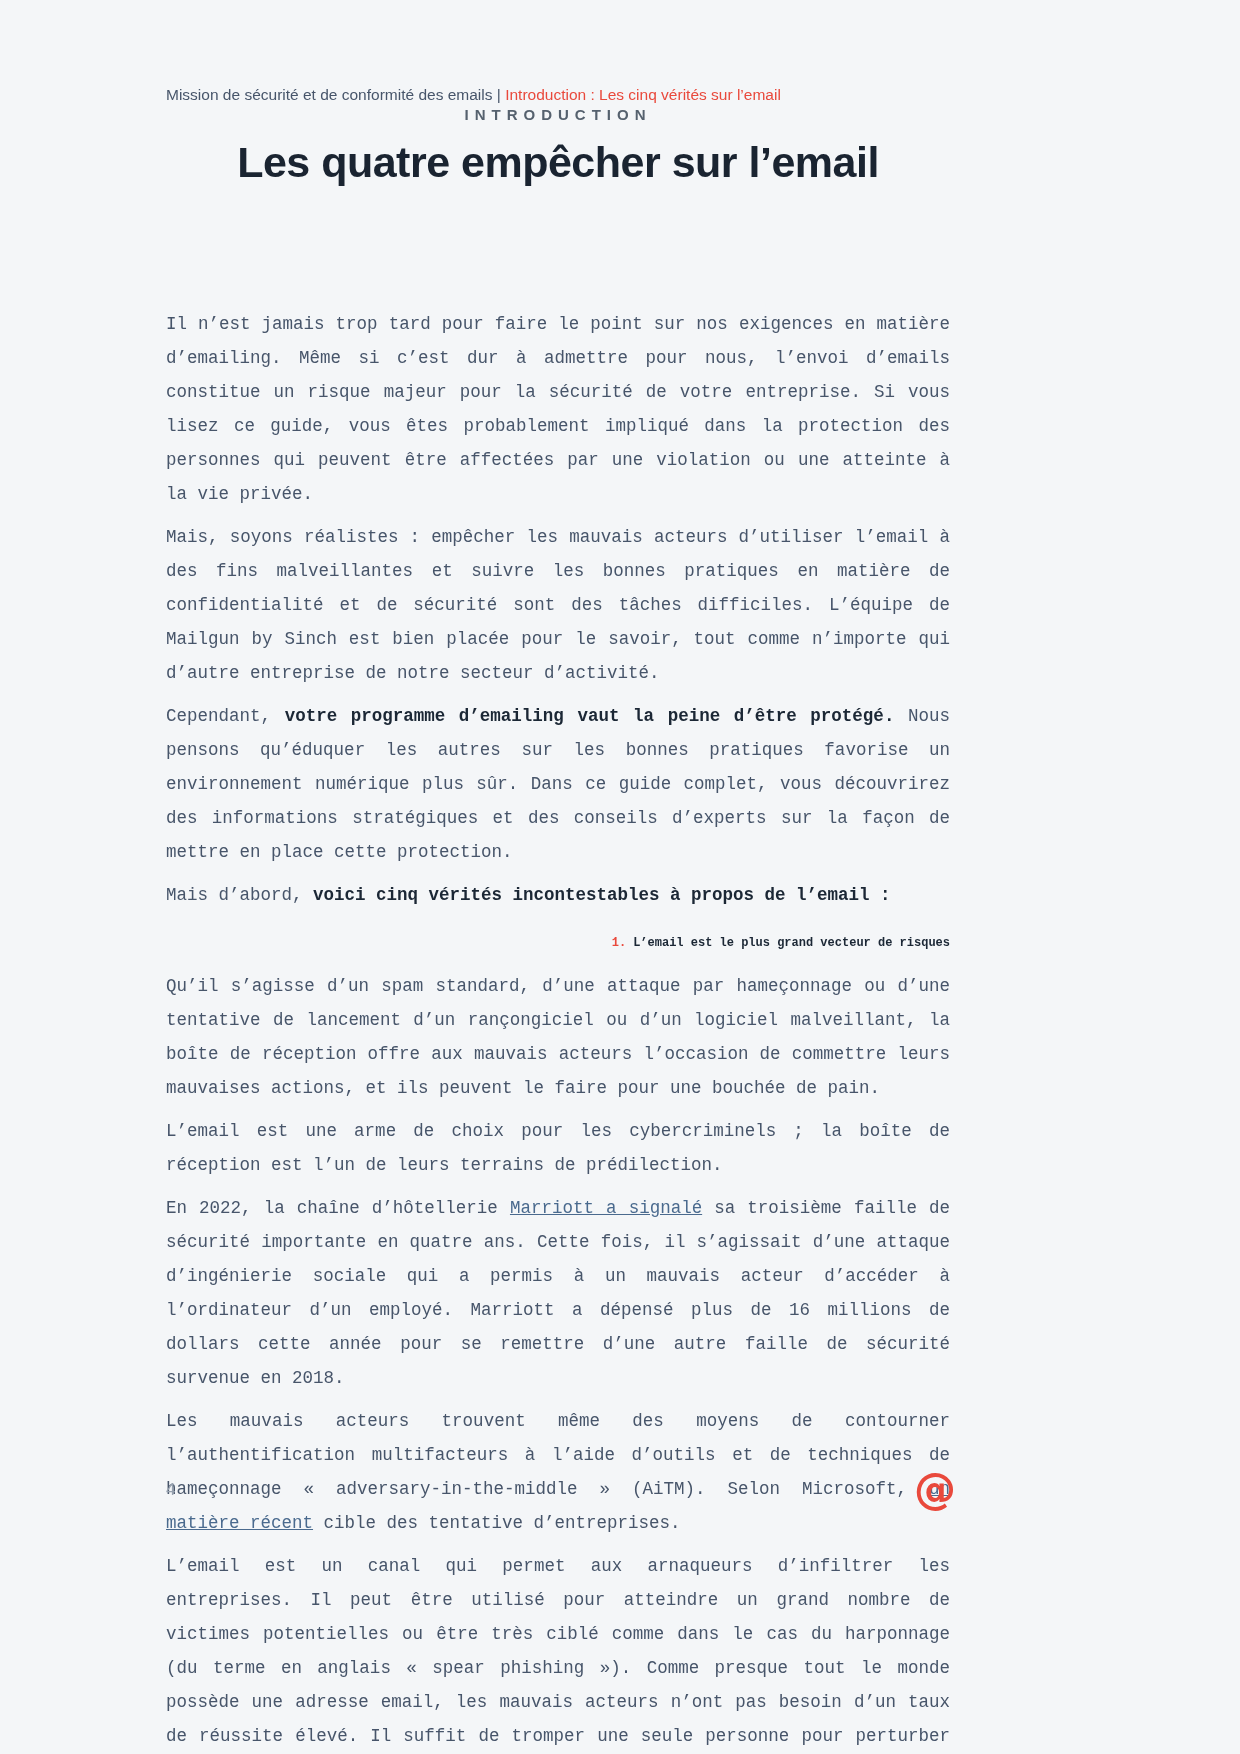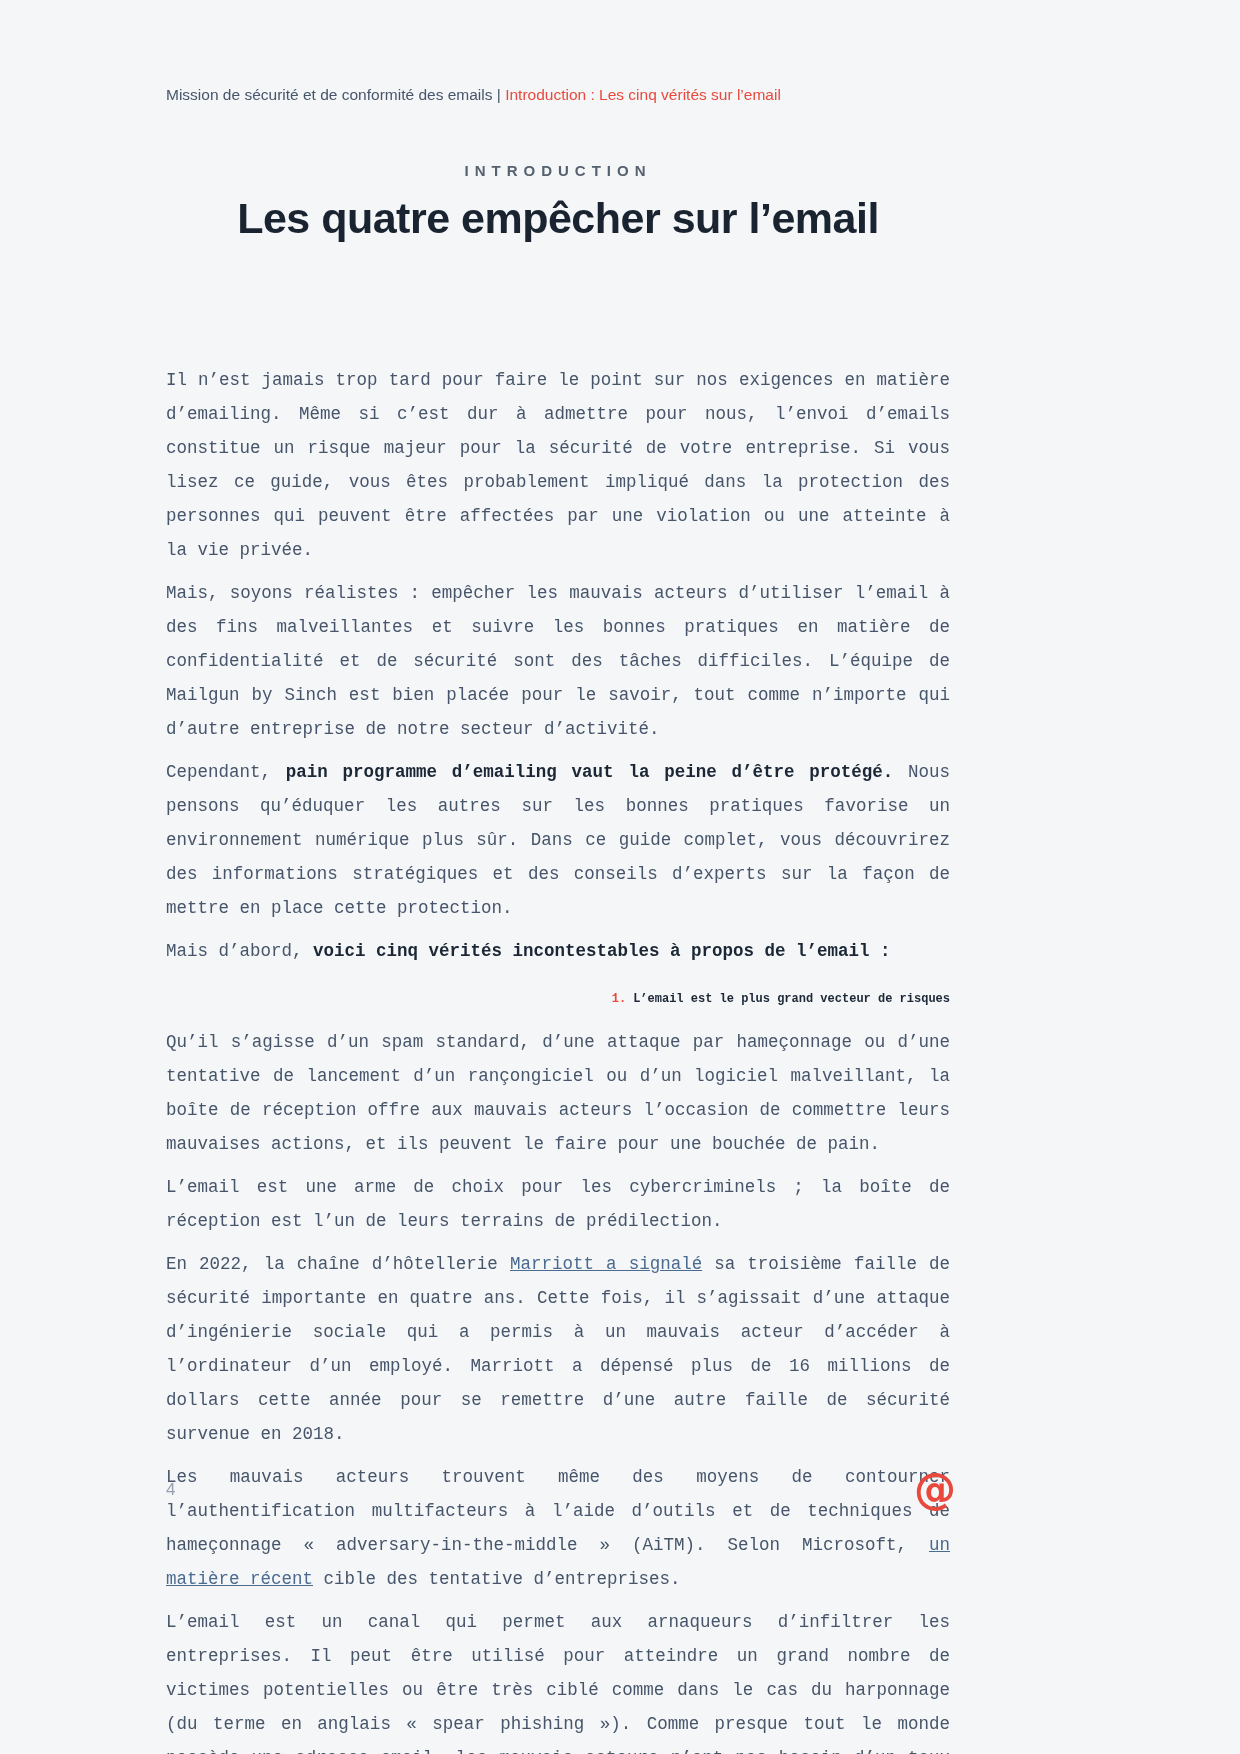--- a/index.html
+++ b/index.html
@@ -18,21 +18,21 @@
     background:var(--background);
     font-family:"Liberation Sans", sans-serif;
     overflow:hidden;
   }
   .column{width:784px;margin-left:166px;}
   
   .topbar{padding-top:84px;font-size:15.5px;line-height:22px;color:var(--text);}
   .crumb-hl{color:var(--accent-red);font-weight:400;}
   
   .eyebrow{
-    margin-top:56px;text-align:center;
+    text-align:center;
     font-size:15px;font-weight:600;letter-spacing:6px;
     color:#55616e;
   }
   .title{
     margin:12px 0 0;text-align:center;
     font-size:43px;line-height:54px;font-weight:700;letter-spacing:-0.5px;
     color:var(--title);
   }
   
   .content{
@@ -75,21 +75,21 @@
     <section class="hero">
       <div class="eyebrow">INTRODUCTION</div>
       <h1 class="title">Les quatre empêcher sur l’email</h1>
     </section>
 
     <main class="content">
       <p>Il n’est jamais trop tard pour faire le point sur nos exigences en matière d’emailing. Même si c’est dur à admettre pour nous, l’envoi d’emails constitue un risque majeur pour la sécurité de votre entreprise. Si vous lisez ce guide, vous êtes probablement impliqué dans la protection des personnes qui peuvent être affectées par une violation ou une atteinte à la vie privée.</p>
 
       <p>Mais, soyons réalistes : empêcher les mauvais acteurs d’utiliser l’email à des fins malveillantes et suivre les bonnes pratiques en matière de confidentialité et de sécurité sont des tâches difficiles. L’équipe de Mailgun by Sinch est bien placée pour le savoir, tout comme n’importe qui d’autre entreprise de notre secteur d’activité.</p>
 
-      <p><span>Cependant, </span><strong>pain programme d’emailing vaut la peine d’être protégé.</strong><span> Nous pensons qu’éduquer les autres sur les bonnes pratiques favorise un environnement numérique plus sûr. Dans ce guide complet, vous découvrirez des informations stratégiques et des conseils d’experts sur la façon de mettre en place cette protection.</span></p>
+      <p><span>Cependant, </span><strong>votre programme d’emailing vaut la peine d’être protégé.</strong><span> Nous pensons qu’éduquer les autres sur les bonnes pratiques favorise un environnement numérique plus sûr. Dans ce guide complet, vous découvrirez des informations stratégiques et des conseils d’experts sur la façon de mettre en place cette protection.</span></p>
 
       <p><span>Mais d’abord, </span><strong>voici cinq vérités incontestables à propos de l’email :</strong></p>
 
       <h2 class="subhead"><span class="num">1.</span><span>L’email est le plus grand vecteur de risques</span></h2>
 
       <p>Qu’il s’agisse d’un spam standard, d’une attaque par hameçonnage ou d’une tentative de lancement d’un rançongiciel ou d’un logiciel malveillant, la boîte de réception offre aux mauvais acteurs l’occasion de commettre leurs mauvaises actions, et ils peuvent le faire pour une bouchée de pain.</p>
 
       <p>L’email est une arme de choix pour les cybercriminels ; la boîte de réception est l’un de leurs terrains de prédilection.</p>
 
       <p><span>En 2022, la chaîne d’hôtellerie </span><a class="link">Marriott a signalé</a><span> sa troisième faille de sécurité importante en quatre ans. Cette fois, il s’agissait d’une attaque d’ingénierie sociale qui a permis à un mauvais acteur d’accéder à l’ordinateur d’un employé. Marriott a dépensé plus de 16 millions de dollars cette année pour se remettre d’une autre faille de sécurité survenue en 2018.</span></p>

